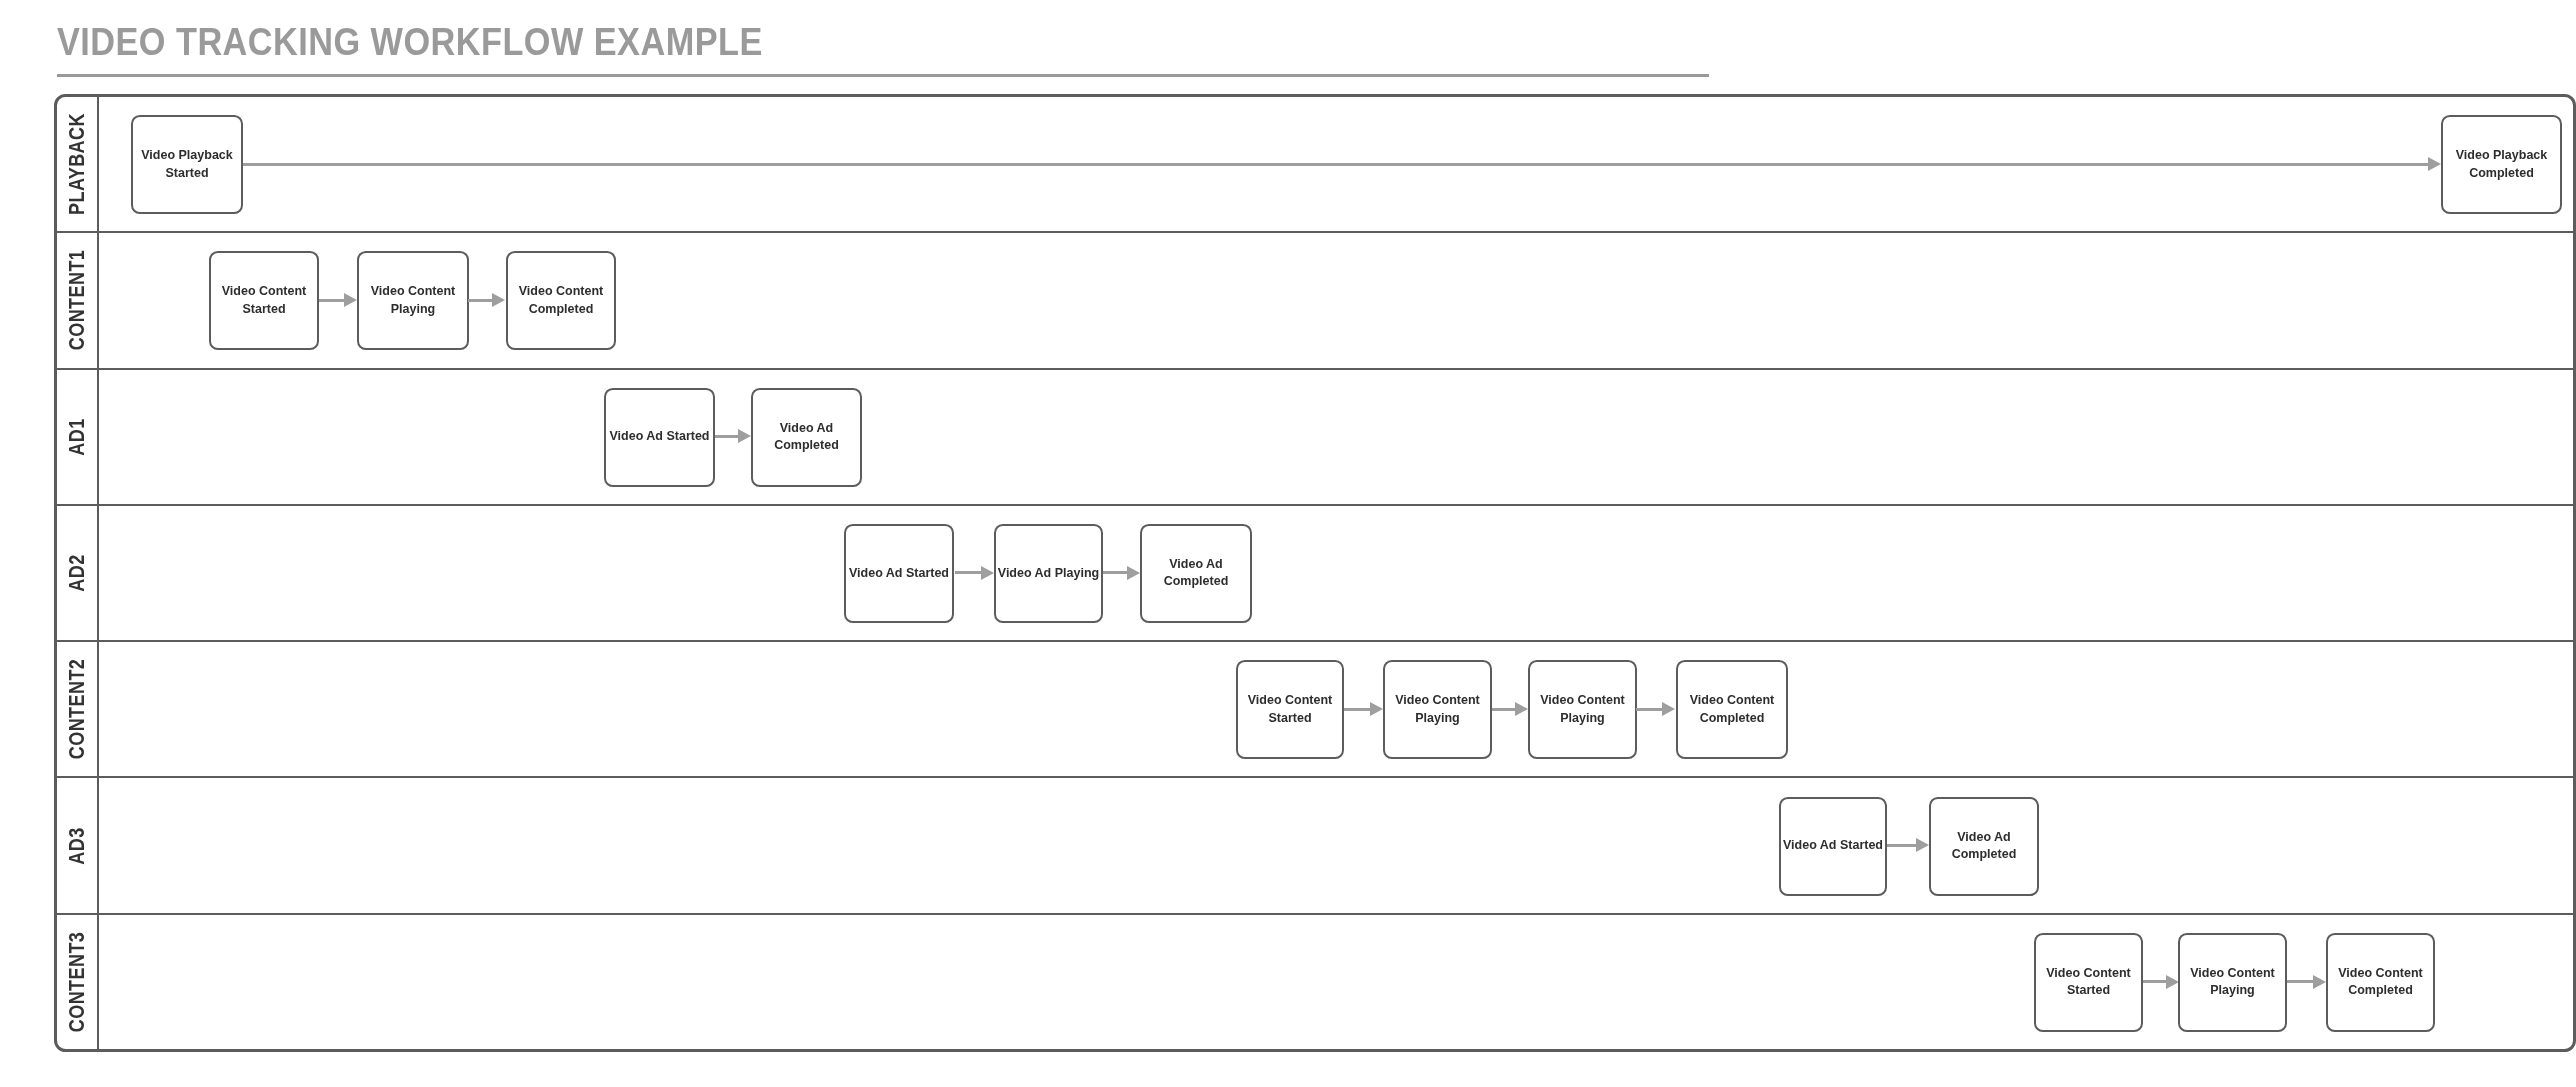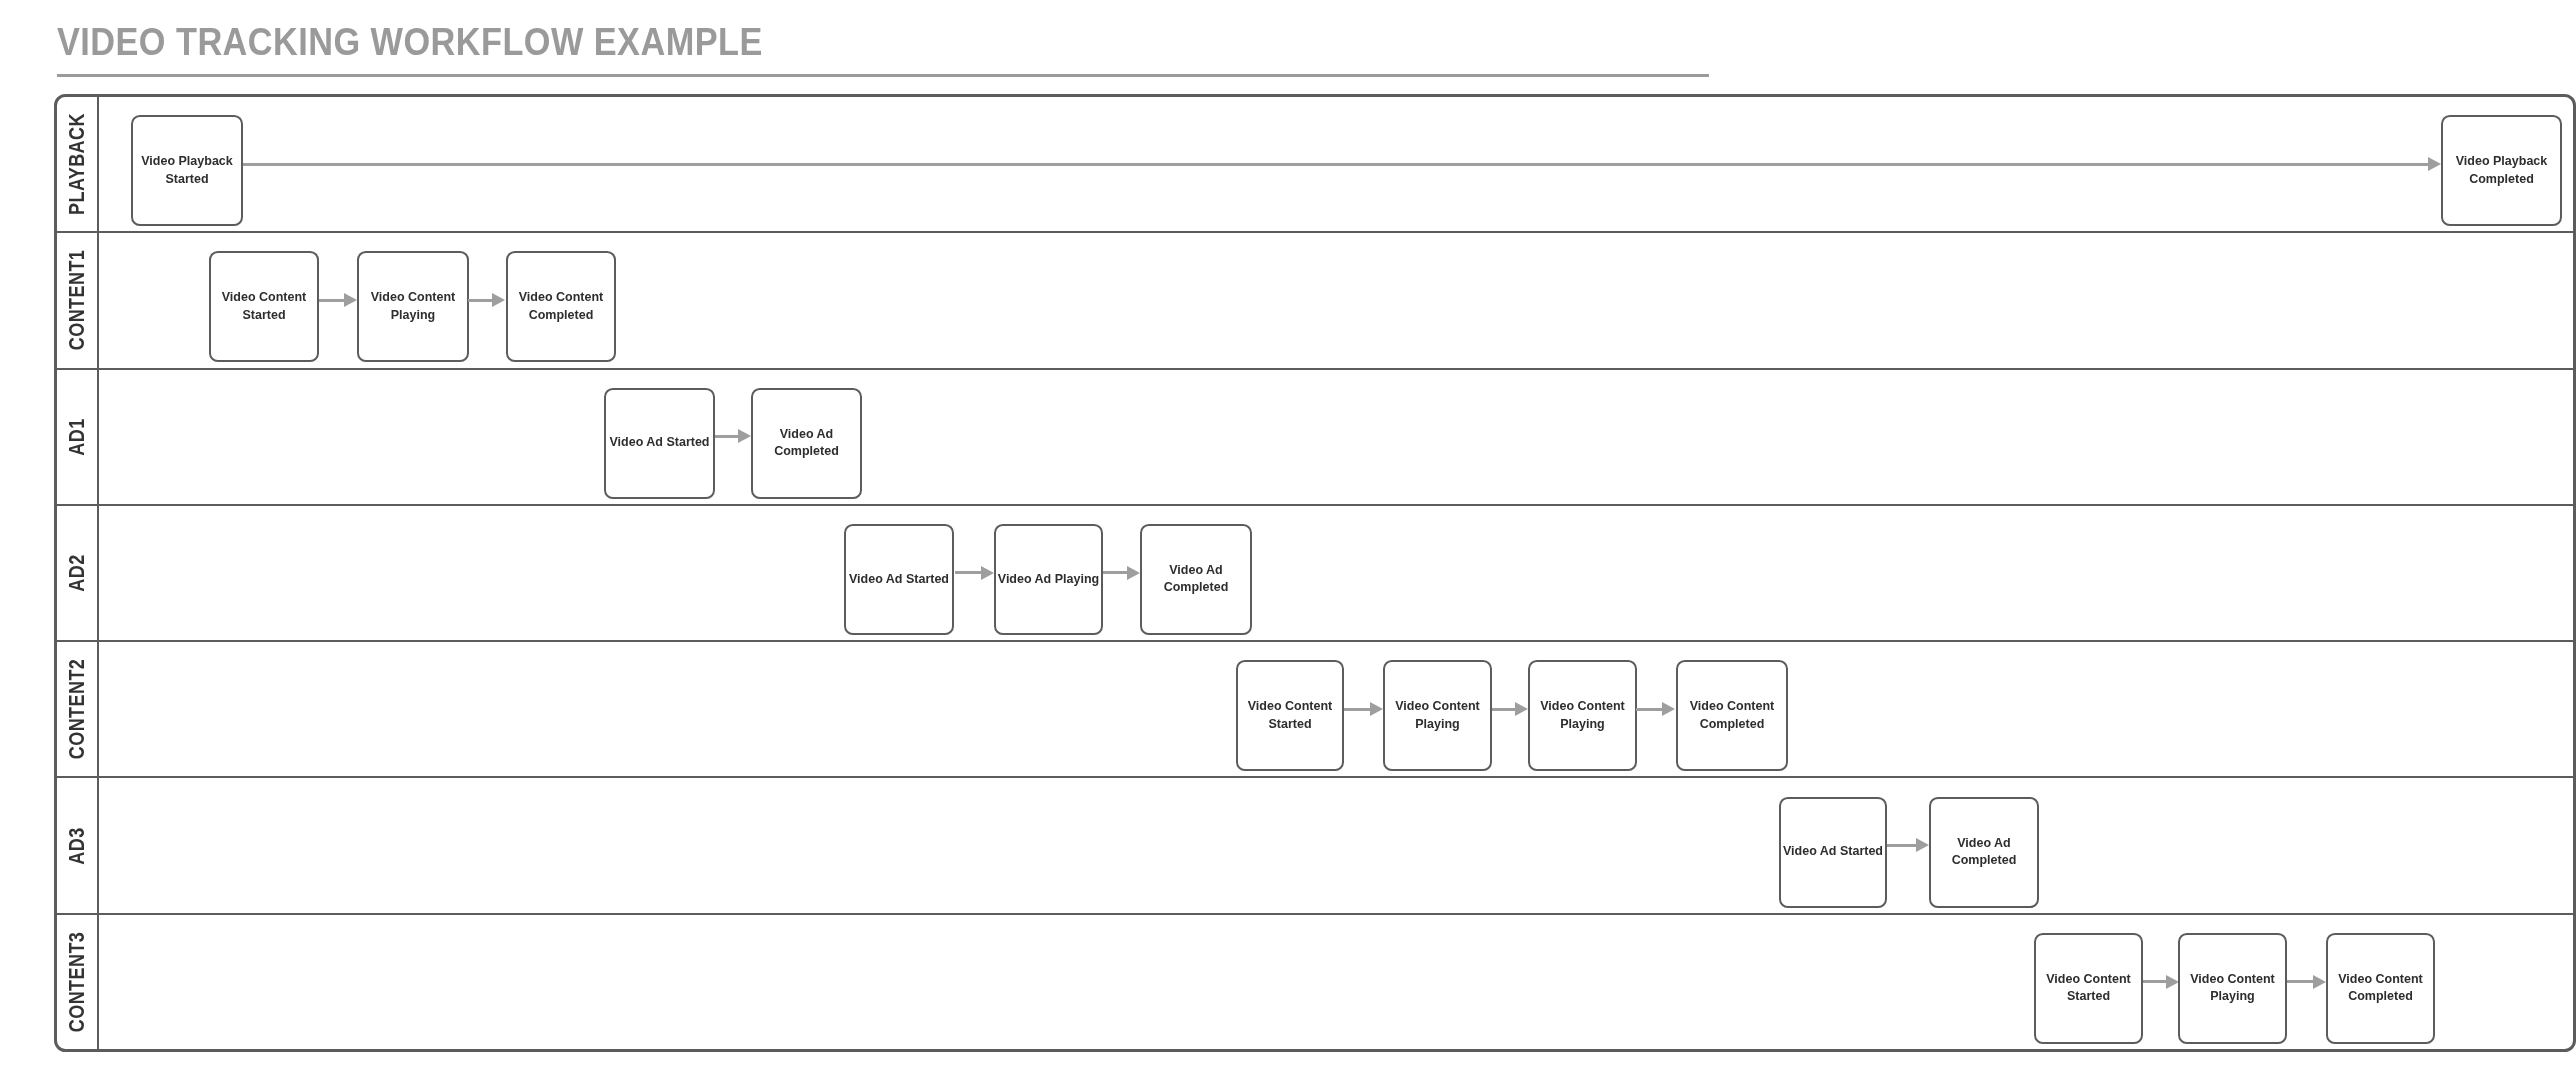--- a/index.html
+++ b/index.html
@@ -52,21 +52,21 @@
   .lane-label {
     transform: rotate(-90deg) scaleX(0.82);
     transform-origin: center center;
     font-size: 22px; font-weight: bold; color: var(--label_text);
     letter-spacing: 0.5px; white-space: nowrap;
   }
 
   .lane-content { position: relative; flex: 1 1 auto; min-width: 0; }
 
   .node {
-    position: absolute; top: calc(50% - 49px); height: 111px;
+    position: absolute; top: calc(50% - 49px); height: 99px;
     background: var(--canvas_bg);
     border: 2.6px solid var(--border);
     border-radius: 8.8px;
     display: flex; align-items: center; justify-content: center;
   }
   .node-label {
     font-size: 12.5px; font-weight: bold; color: var(--node_text);
     text-align: center; white-space: pre; line-height: 1.4;
   }
 

